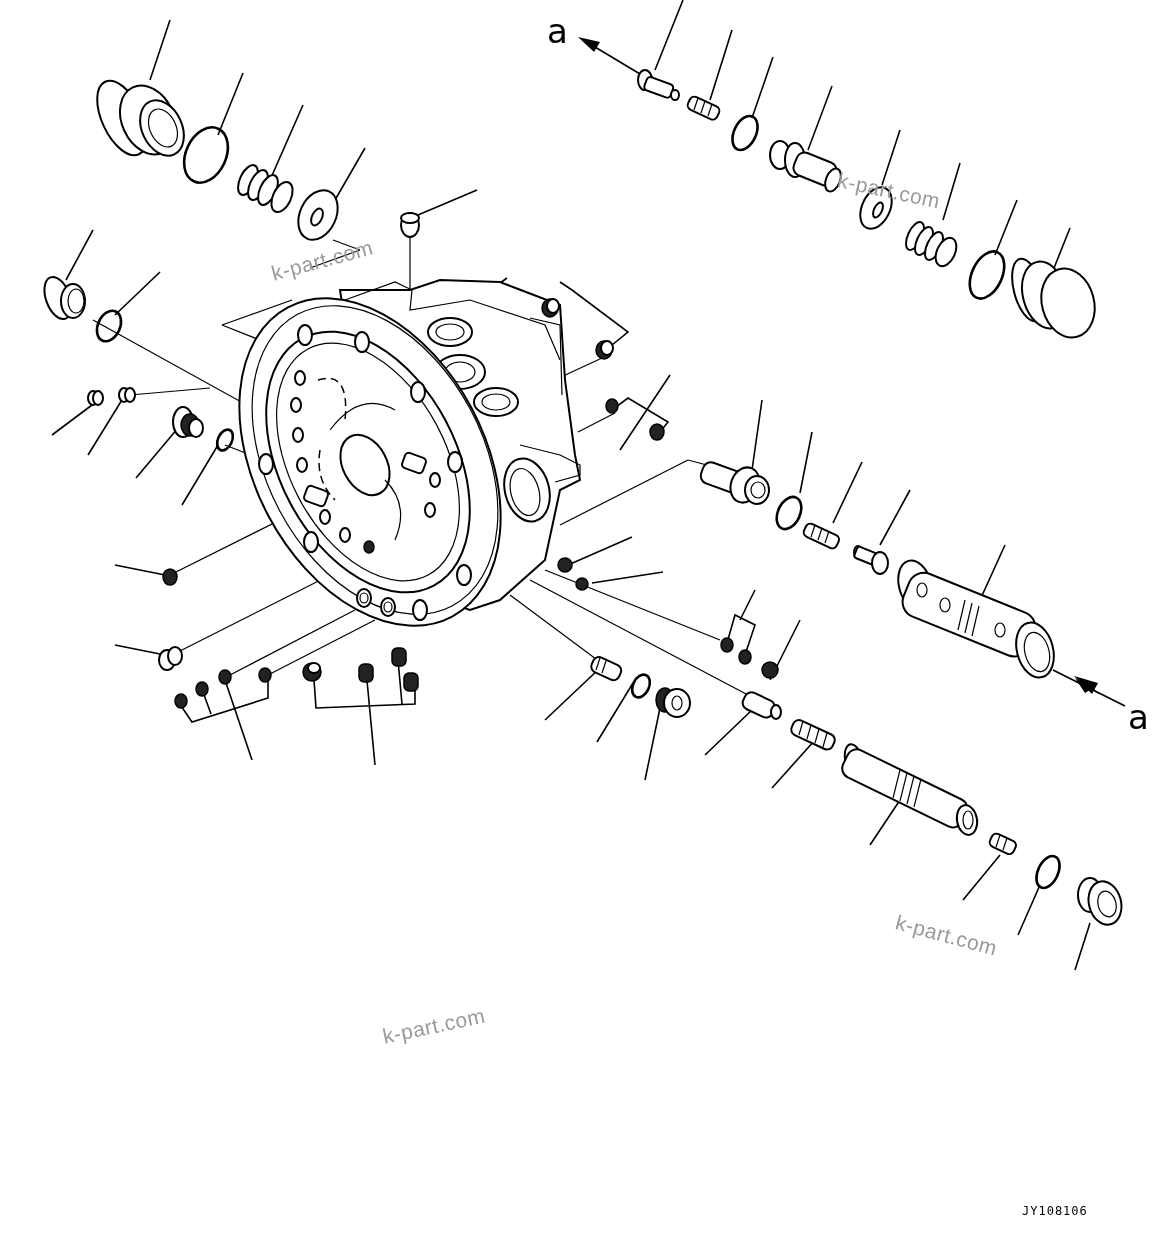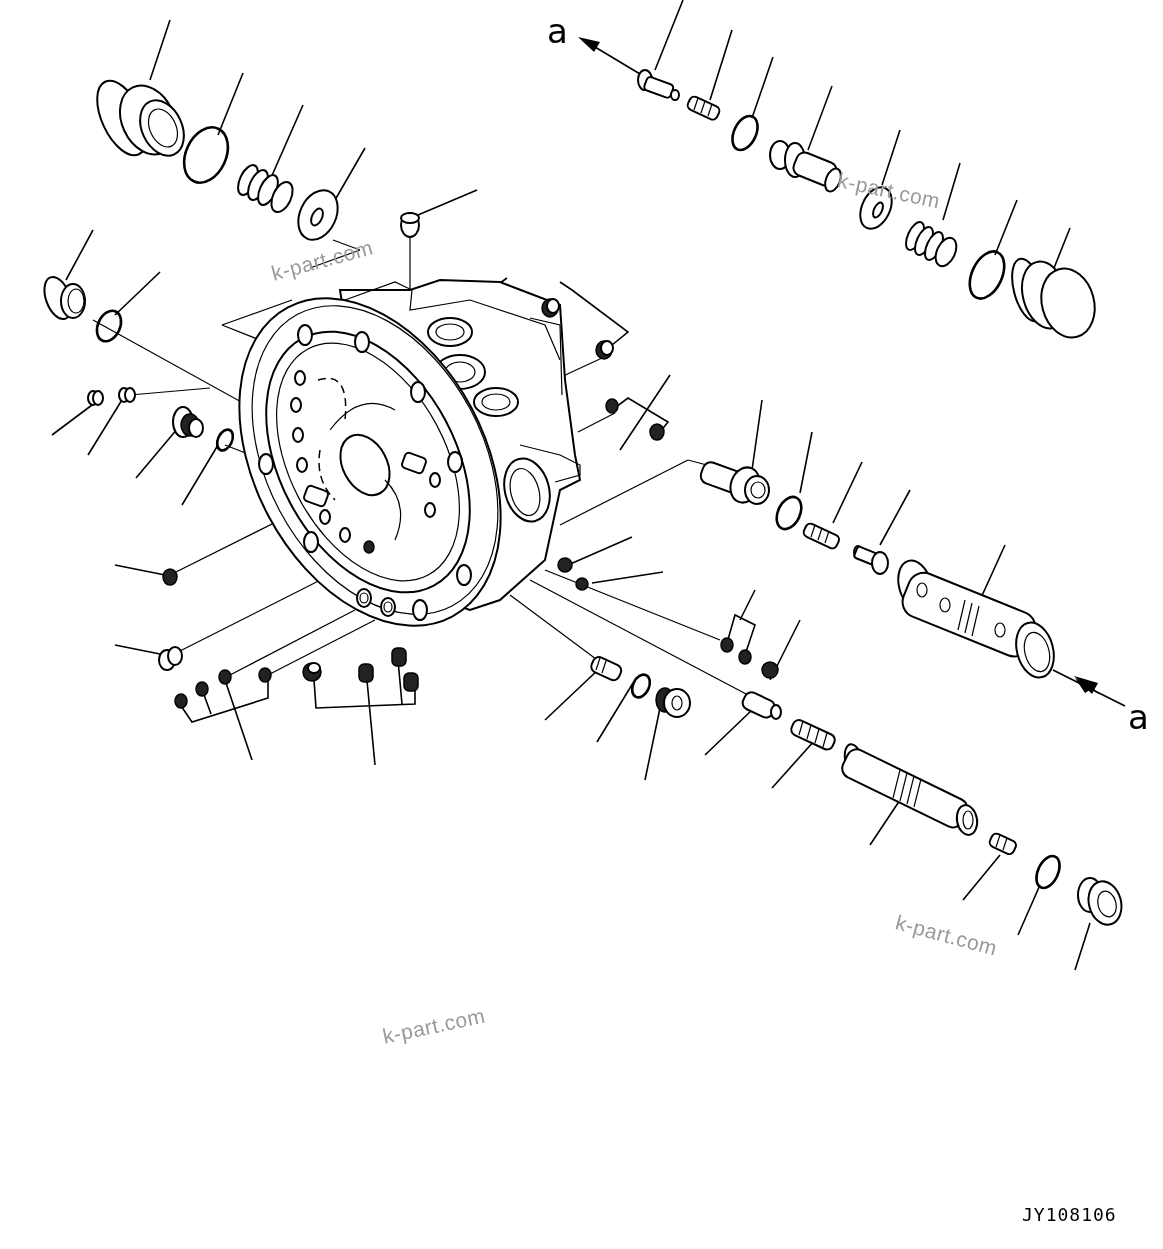--- a/index.html
+++ b/index.html
@@ -1,20 +1,20 @@
 <!DOCTYPE html>
 <html><head>
 <meta charset="utf-8">
 <style>
   html, body { margin: 0; padding: 0; background: #ffffff; }
   body { width: 1163px; height: 1249px; position: relative; overflow: hidden; font-family: "Liberation Sans", sans-serif; }
   #canvas { position: absolute; left: 0; top: 0; width: 1163px; height: 1249px; }
   .ref-label { position: absolute; font-family: "DejaVu Sans", sans-serif; font-size: 34px; color: #000; line-height: 1; }
   .watermark { position: absolute; font-family: "Liberation Sans", sans-serif; font-size: 21px; color: #9a9a9a; letter-spacing: 0.5px; white-space: nowrap; transform-origin: left center; }
-  .fig-code { position: absolute; font-family: "DejaVu Sans Mono", monospace; font-size: 18px; color: #000; letter-spacing: 1px; }
+  .fig-code { position: absolute; font-family: "DejaVu Sans Mono", monospace; font-size: 12px; color: #000; letter-spacing: 1px; }
   svg .part { fill: #fff; stroke: #000; stroke-width: 2; }
   svg .thin { fill: none; stroke: #000; stroke-width: 1.2; }
   svg .lead { fill: none; stroke: #000; stroke-width: 1.6; }
   svg .ring { fill: none; stroke: #000; stroke-width: 2.6; }
   svg .dark { fill: #222; stroke: #000; stroke-width: 1.5; }
   svg .dash { fill: none; stroke: #000; stroke-width: 1.5; stroke-dasharray: 8 5; }
 </style>
 </head>
 <body>
 

